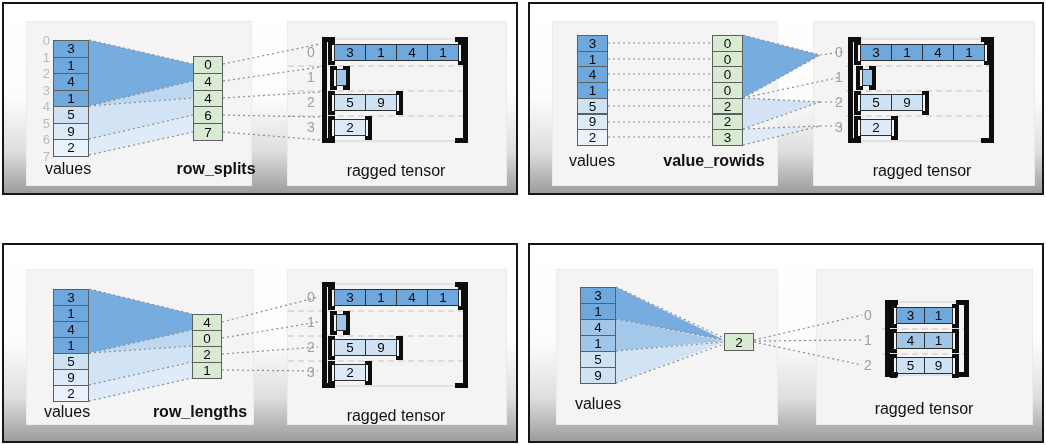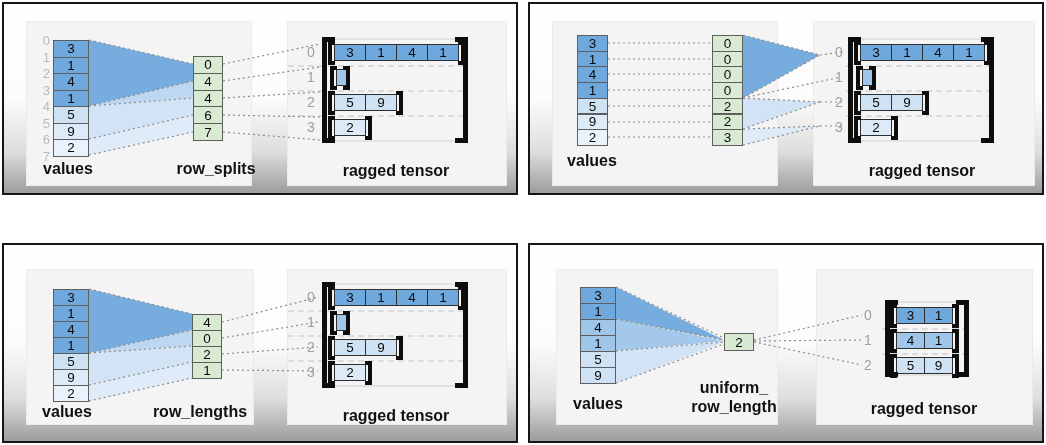--- a/index.html
+++ b/index.html
@@ -8,21 +8,21 @@
   #figure-root{position:relative;width:1046px;height:445px;}
   .card{position:absolute;border:2px solid #161616;
     background:linear-gradient(180deg,#ffffff 0%,#fcfcfc 50%,#dedede 78%,#9d9d9d 100%);}
   .panel{position:absolute;background:#f4f4f4;border:1px solid #ebebeb;}
   .cell{position:absolute;display:flex;align-items:center;justify-content:center;
     font-size:13.5px;color:#0a0a0a;border:1px solid #5e5e5e;}
   .tcell{border:1px solid #2f2f2f;}
   .idx{position:absolute;font-size:13px;color:#b6bbc1;text-align:right;}
   .rowidx{position:absolute;font-size:14px;color:#9aa0a5;transform:translateX(-50%);}
   .lbl{position:absolute;font-size:16px;color:#111;transform:translateX(-50%);
-    text-align:center;white-space:pre-line;line-height:1.18;font-weight:bold;}
+    text-align:center;white-space:pre-line;line-height:1.18;}
   .bold{font-weight:bold;}
   .svgo{position:absolute;left:0;top:0;pointer-events:none;}
   .br{position:absolute;}
 </style>
 </head>
 <body>
 
 <div id="figure-root">
     <div class="card" style="left: 2px; top: 2px; width: 516px; height: 193px;">
       <div class="panel" style="left: 22px; top: 17px; width: 226px; height: 165px;"></div>
@@ -164,20 +164,21 @@
       <div class="cell tcell" style="left: 361px; top: 90px; width: 32px; height: 17px; background: rgb(207, 226, 243);">9</div>
       <div class="br" style="left: 324px; top: 87px; width: 7px; height: 24px; border-top: 4px solid rgb(13, 13, 13); border-bottom: 4px solid rgb(13, 13, 13); border-left: 4px solid rgb(13, 13, 13);"></div>
       <div class="br" style="left: 392px; top: 87px; width: 7px; height: 24px; border-top: 4px solid rgb(13, 13, 13); border-bottom: 4px solid rgb(13, 13, 13); border-right: 4px solid rgb(13, 13, 13);"></div>
       <div class="rowidx" style="left: 309px; top: 114.5px;">3</div>
       <div class="cell tcell" style="left: 330px; top: 115px; width: 32px; height: 17px; background: rgb(221, 234, 248);">2</div>
       <div class="br" style="left: 324px; top: 112px; width: 7px; height: 24px; border-top: 4px solid rgb(13, 13, 13); border-bottom: 4px solid rgb(13, 13, 13); border-left: 4px solid rgb(13, 13, 13);"></div>
       <div class="br" style="left: 361px; top: 112px; width: 7px; height: 24px; border-top: 4px solid rgb(13, 13, 13); border-bottom: 4px solid rgb(13, 13, 13); border-right: 4px solid rgb(13, 13, 13);"></div>
       <div class="br" style="left: 318px; top: 33px; width: 13px; height: 106px; border-top: 5px solid rgb(13, 13, 13); border-bottom: 5px solid rgb(13, 13, 13); border-left: 5px solid rgb(13, 13, 13);"></div>
       <div class="br" style="left: 451px; top: 33px; width: 13px; height: 106px; border-top: 5px solid rgb(13, 13, 13); border-bottom: 5px solid rgb(13, 13, 13); border-right: 5px solid rgb(13, 13, 13);"></div>
       <div class="lbl" style="left: 62px; top: 148px;">values</div>
+      <div class="lbl bold" style="left: 184px; top: 148px;">value_rowids</div>
       <div class="lbl" style="left: 392px; top: 158px;">ragged tensor</div>
     </div>
     <div class="card" style="left: 2px; top: 243px; width: 516px; height: 200px;">
       <div class="panel" style="left: 22px; top: 24px; width: 228px; height: 156px;"></div>
       <div class="panel" style="left: 283px; top: 24px; width: 220px; height: 156px;"></div>
       <svg class="svgo" width="516" height="200">
         <g>
           <polygon points="85,44 188,69 188,85 85,108" fill="#6fa8dc" fill-opacity="0.95"></polygon>
           <polygon points="85,108 188,85 188,101" fill="#b9d5ef" fill-opacity="0.95"></polygon>
           <polygon points="85,108 188,101 188,117 85,140" fill="#cfe2f3" fill-opacity="0.95"></polygon>
@@ -280,17 +281,15 @@
       <div class="br" style="left: 360px; top: 84px; width: 7px; height: 24px; border-top: 4px solid rgb(13, 13, 13); border-bottom: 4px solid rgb(13, 13, 13); border-left: 4px solid rgb(13, 13, 13);"></div>
       <div class="br" style="left: 422px; top: 84px; width: 7px; height: 24px; border-top: 4px solid rgb(13, 13, 13); border-bottom: 4px solid rgb(13, 13, 13); border-right: 4px solid rgb(13, 13, 13);"></div>
       <div class="rowidx" style="left: 338px; top: 111.5px;">2</div>
       <div class="cell tcell" style="left: 366px; top: 112px; width: 29px; height: 17px; background: rgb(207, 226, 243);">5</div>
       <div class="cell tcell" style="left: 394px; top: 112px; width: 29px; height: 17px; background: rgb(207, 226, 243);">9</div>
       <div class="br" style="left: 360px; top: 109px; width: 7px; height: 24px; border-top: 4px solid rgb(13, 13, 13); border-bottom: 4px solid rgb(13, 13, 13); border-left: 4px solid rgb(13, 13, 13);"></div>
       <div class="br" style="left: 422px; top: 109px; width: 7px; height: 24px; border-top: 4px solid rgb(13, 13, 13); border-bottom: 4px solid rgb(13, 13, 13); border-right: 4px solid rgb(13, 13, 13);"></div>
       <div class="br" style="left: 355px; top: 55px; width: 13px; height: 77px; border-top: 5px solid rgb(13, 13, 13); border-bottom: 5px solid rgb(13, 13, 13); border-left: 5px solid rgb(13, 13, 13);"></div>
       <div class="br" style="left: 426px; top: 55px; width: 13px; height: 77px; border-top: 5px solid rgb(13, 13, 13); border-bottom: 5px solid rgb(13, 13, 13); border-right: 5px solid rgb(13, 13, 13);"></div>
       <div class="lbl" style="left: 68px; top: 150px;">values</div>
-      <div class="lbl bold" style="left: 204px; top: 134px;">uniform_
-row_length</div>
       <div class="lbl" style="left: 394px; top: 155px;">ragged tensor</div>
     </div>
   </div>
 
 </body></html>

